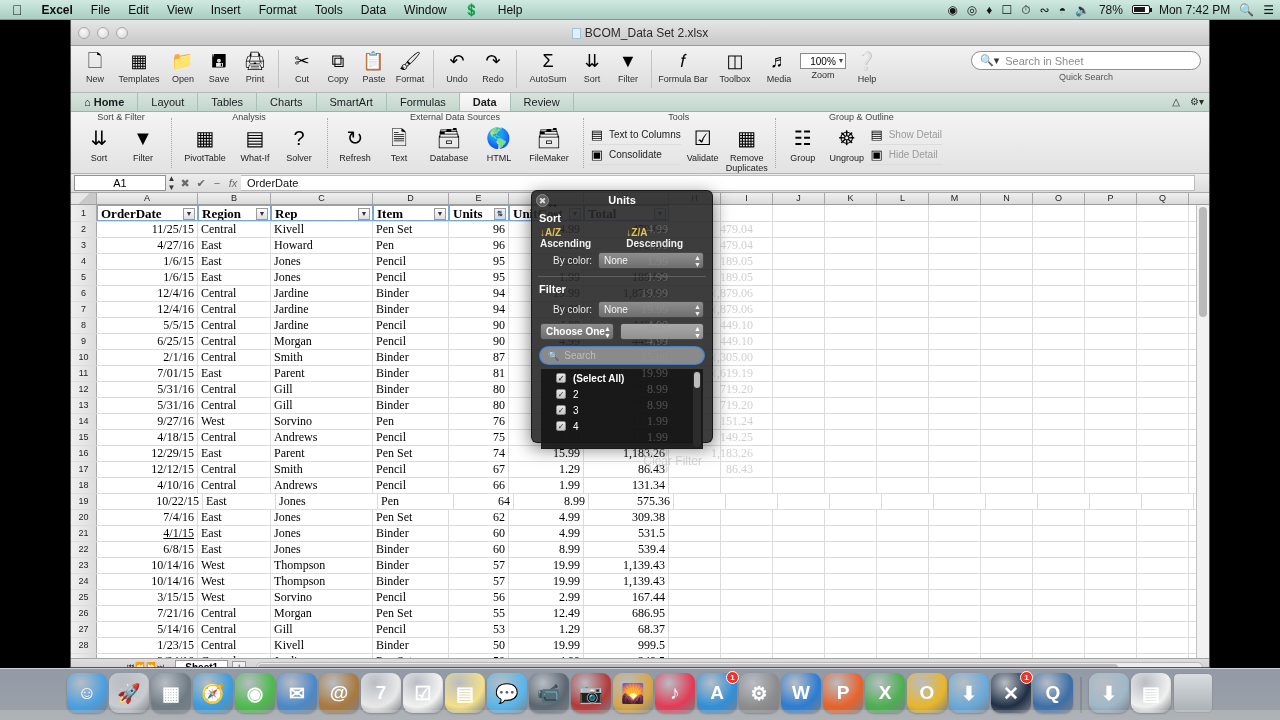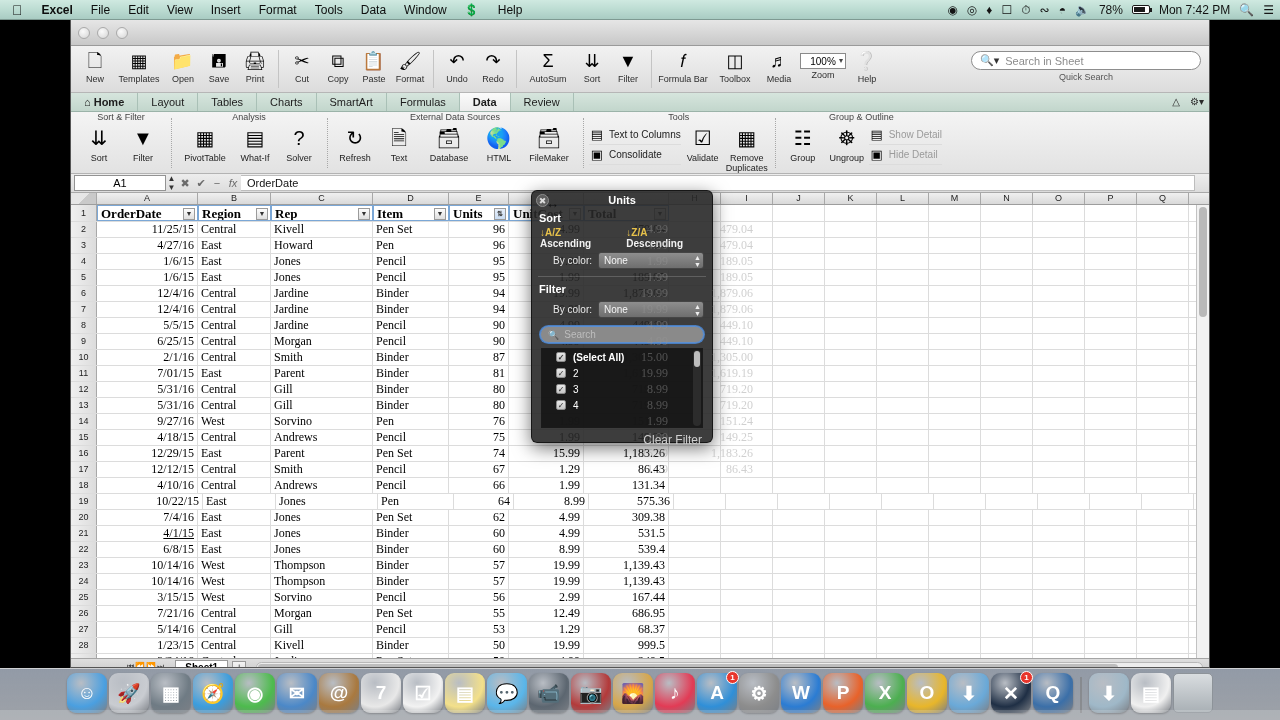--- a/index.html
+++ b/index.html
@@ -220,20 +220,23 @@
     <span class="si">☰</span>
   </div>
 </div>
 
 <div id="win">
 
   <div id="titlebar">
     <span class="tl"></span>
     <span class="tl"></span>
     <span class="tl"></span>
+    <div id="title">
+      <span class="docicon"></span><span>BCOM_Data Set 2.xlsx</span>
+    </div>
   </div>
 
   <div id="toolbar">
     <div class="tb">
         <span class="gl">🗋</span>
         <span class="lb">New</span>
       </div>
     <div class="tb wide">
         <span class="gl">▦</span>
         <span class="lb">Templates</span>
@@ -1087,20 +1090,24 @@
   </div>
 
   <div class="divider"></div>
 
   <div class="sect">Filter</div>
   <div class="colorrow">
     <span class="lbl">By color:</span>
     <span class="popsel"><span>None</span><span class="stp">▲<br>▼</span></span>
   </div>
 
+  <div class="chooserow">
+    <span class="chooseone"><span>Choose One</span><span class="stp">▲<br>▼</span></span>
+    <span class="valbox"><span></span><span class="stp">▲<br>▼</span></span>
+  </div>
 
   <div id="srchf">
     <span class="mg">🔍</span>
     <span>Search</span>
   </div>
 
   <div id="listbox">
     <div id="lbscroll">
         <div class="t"></div>
       </div>

